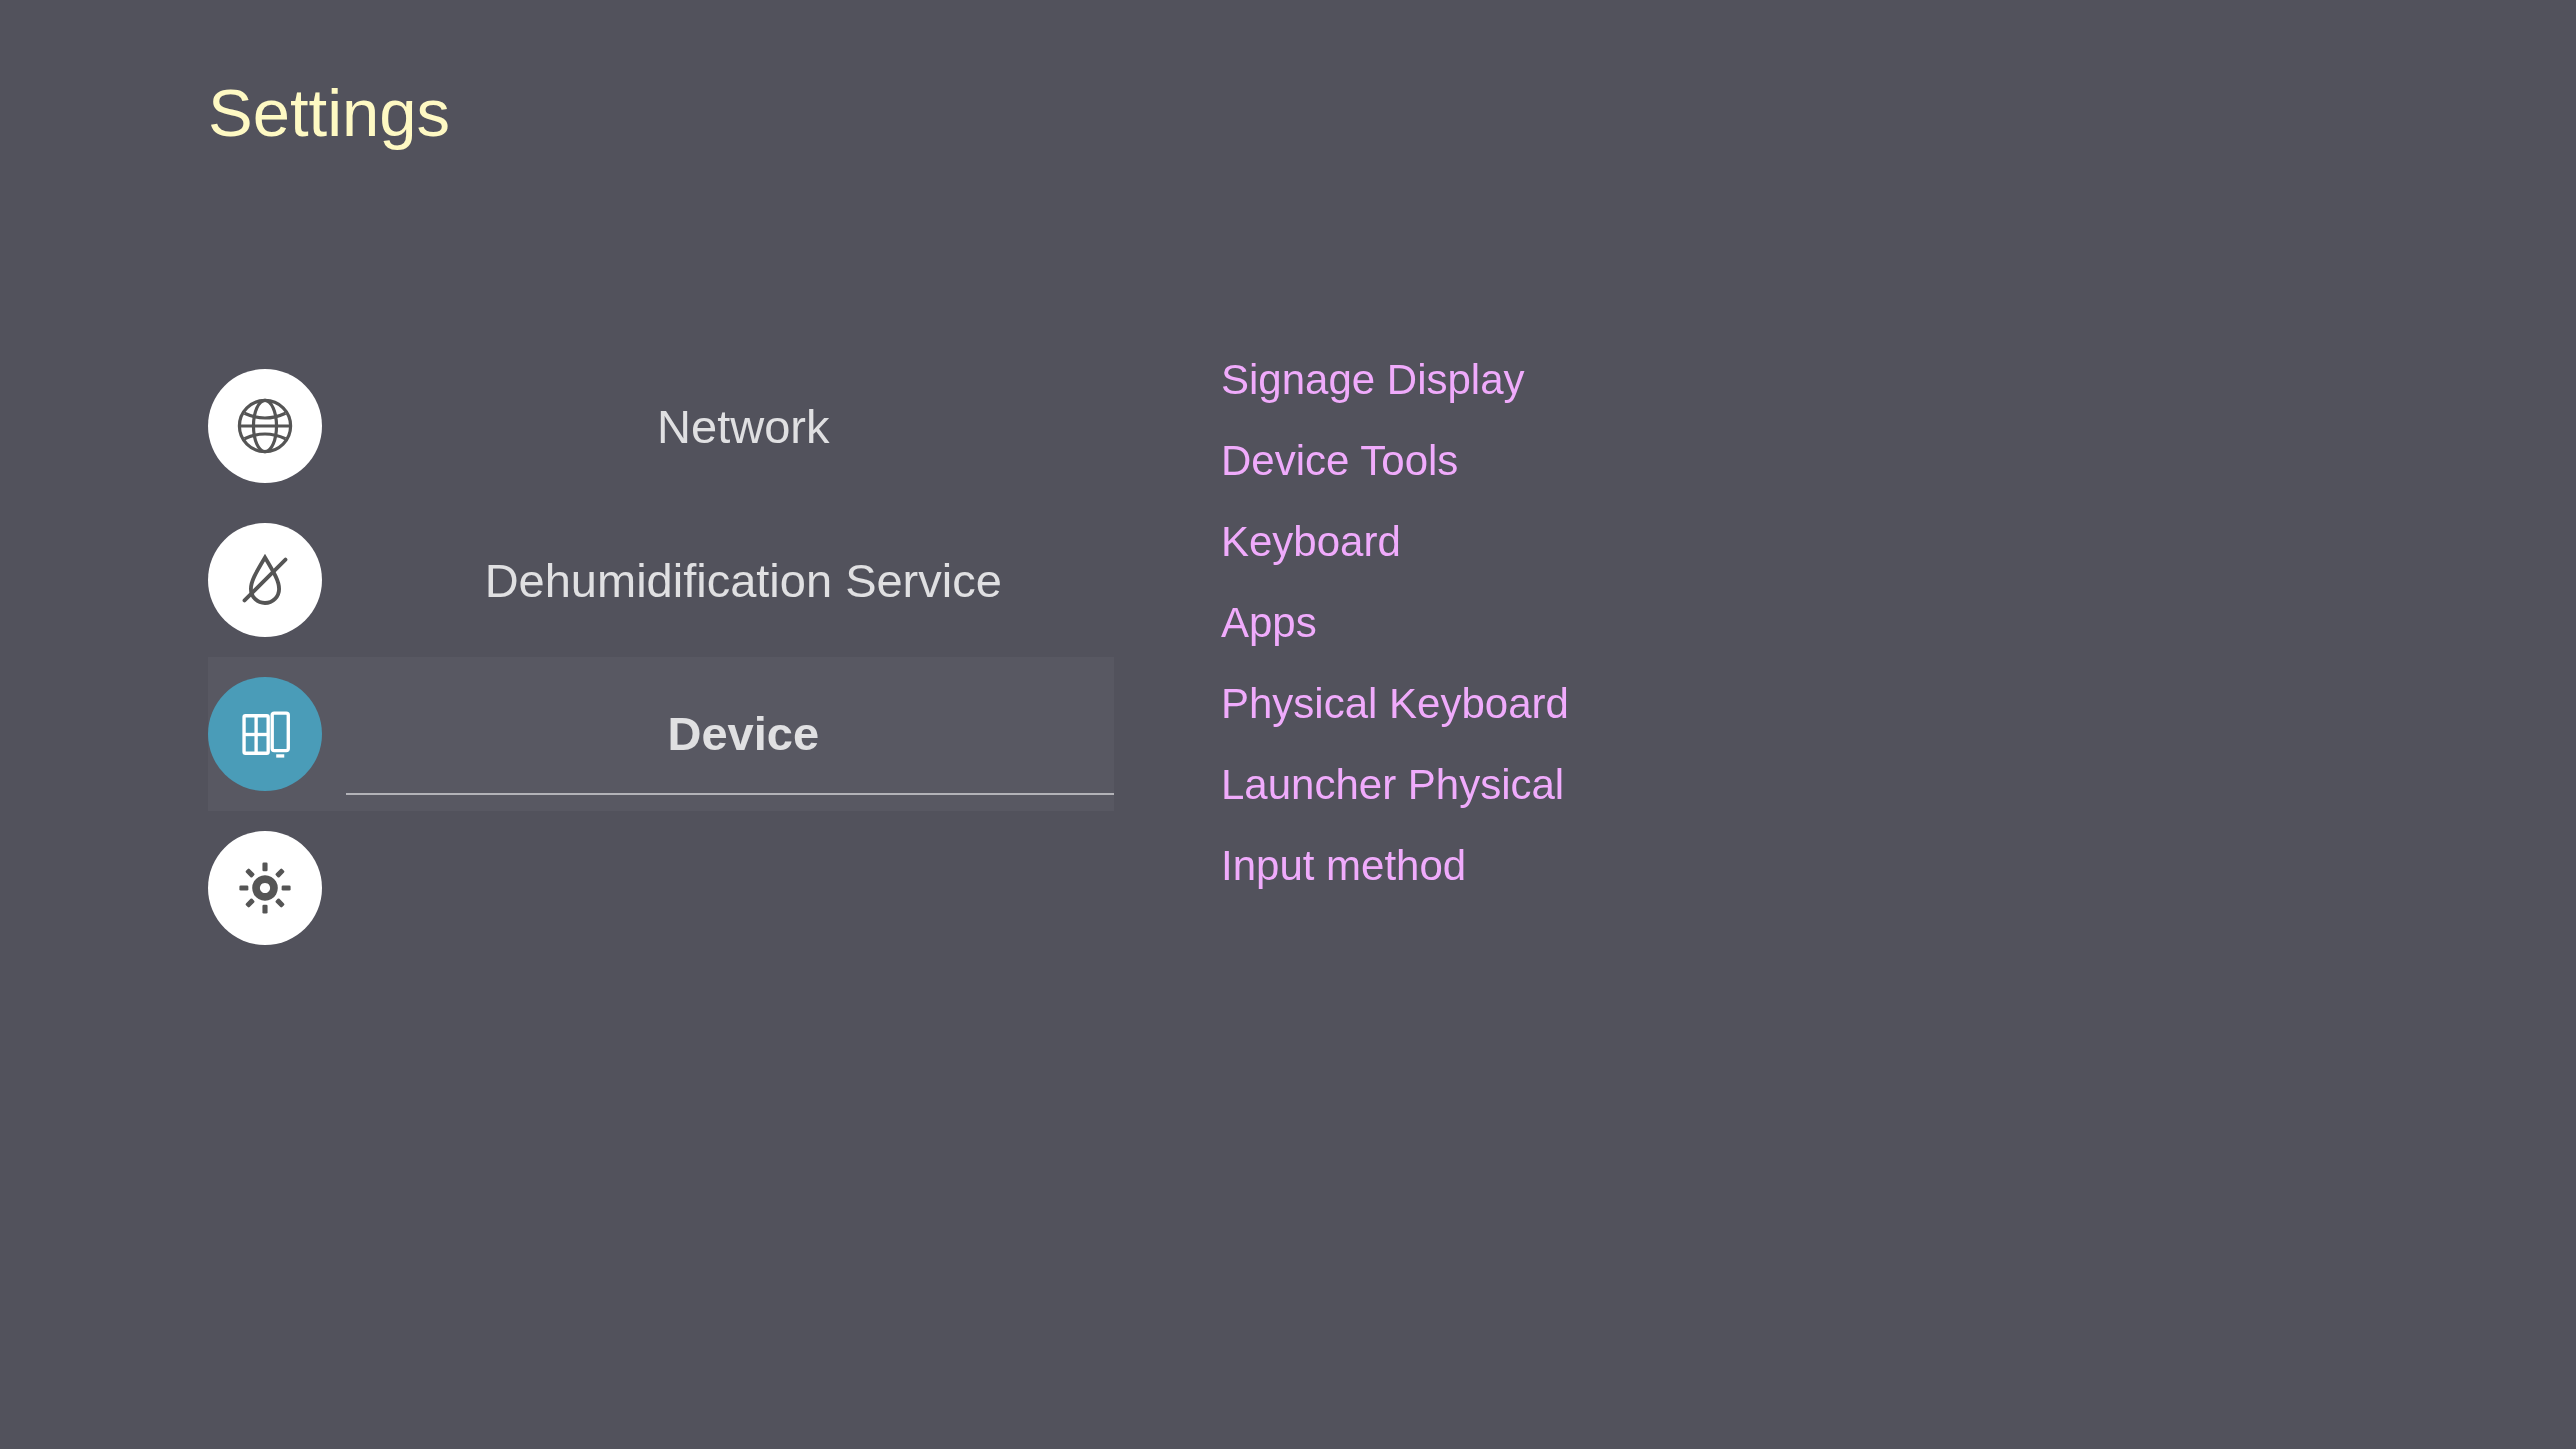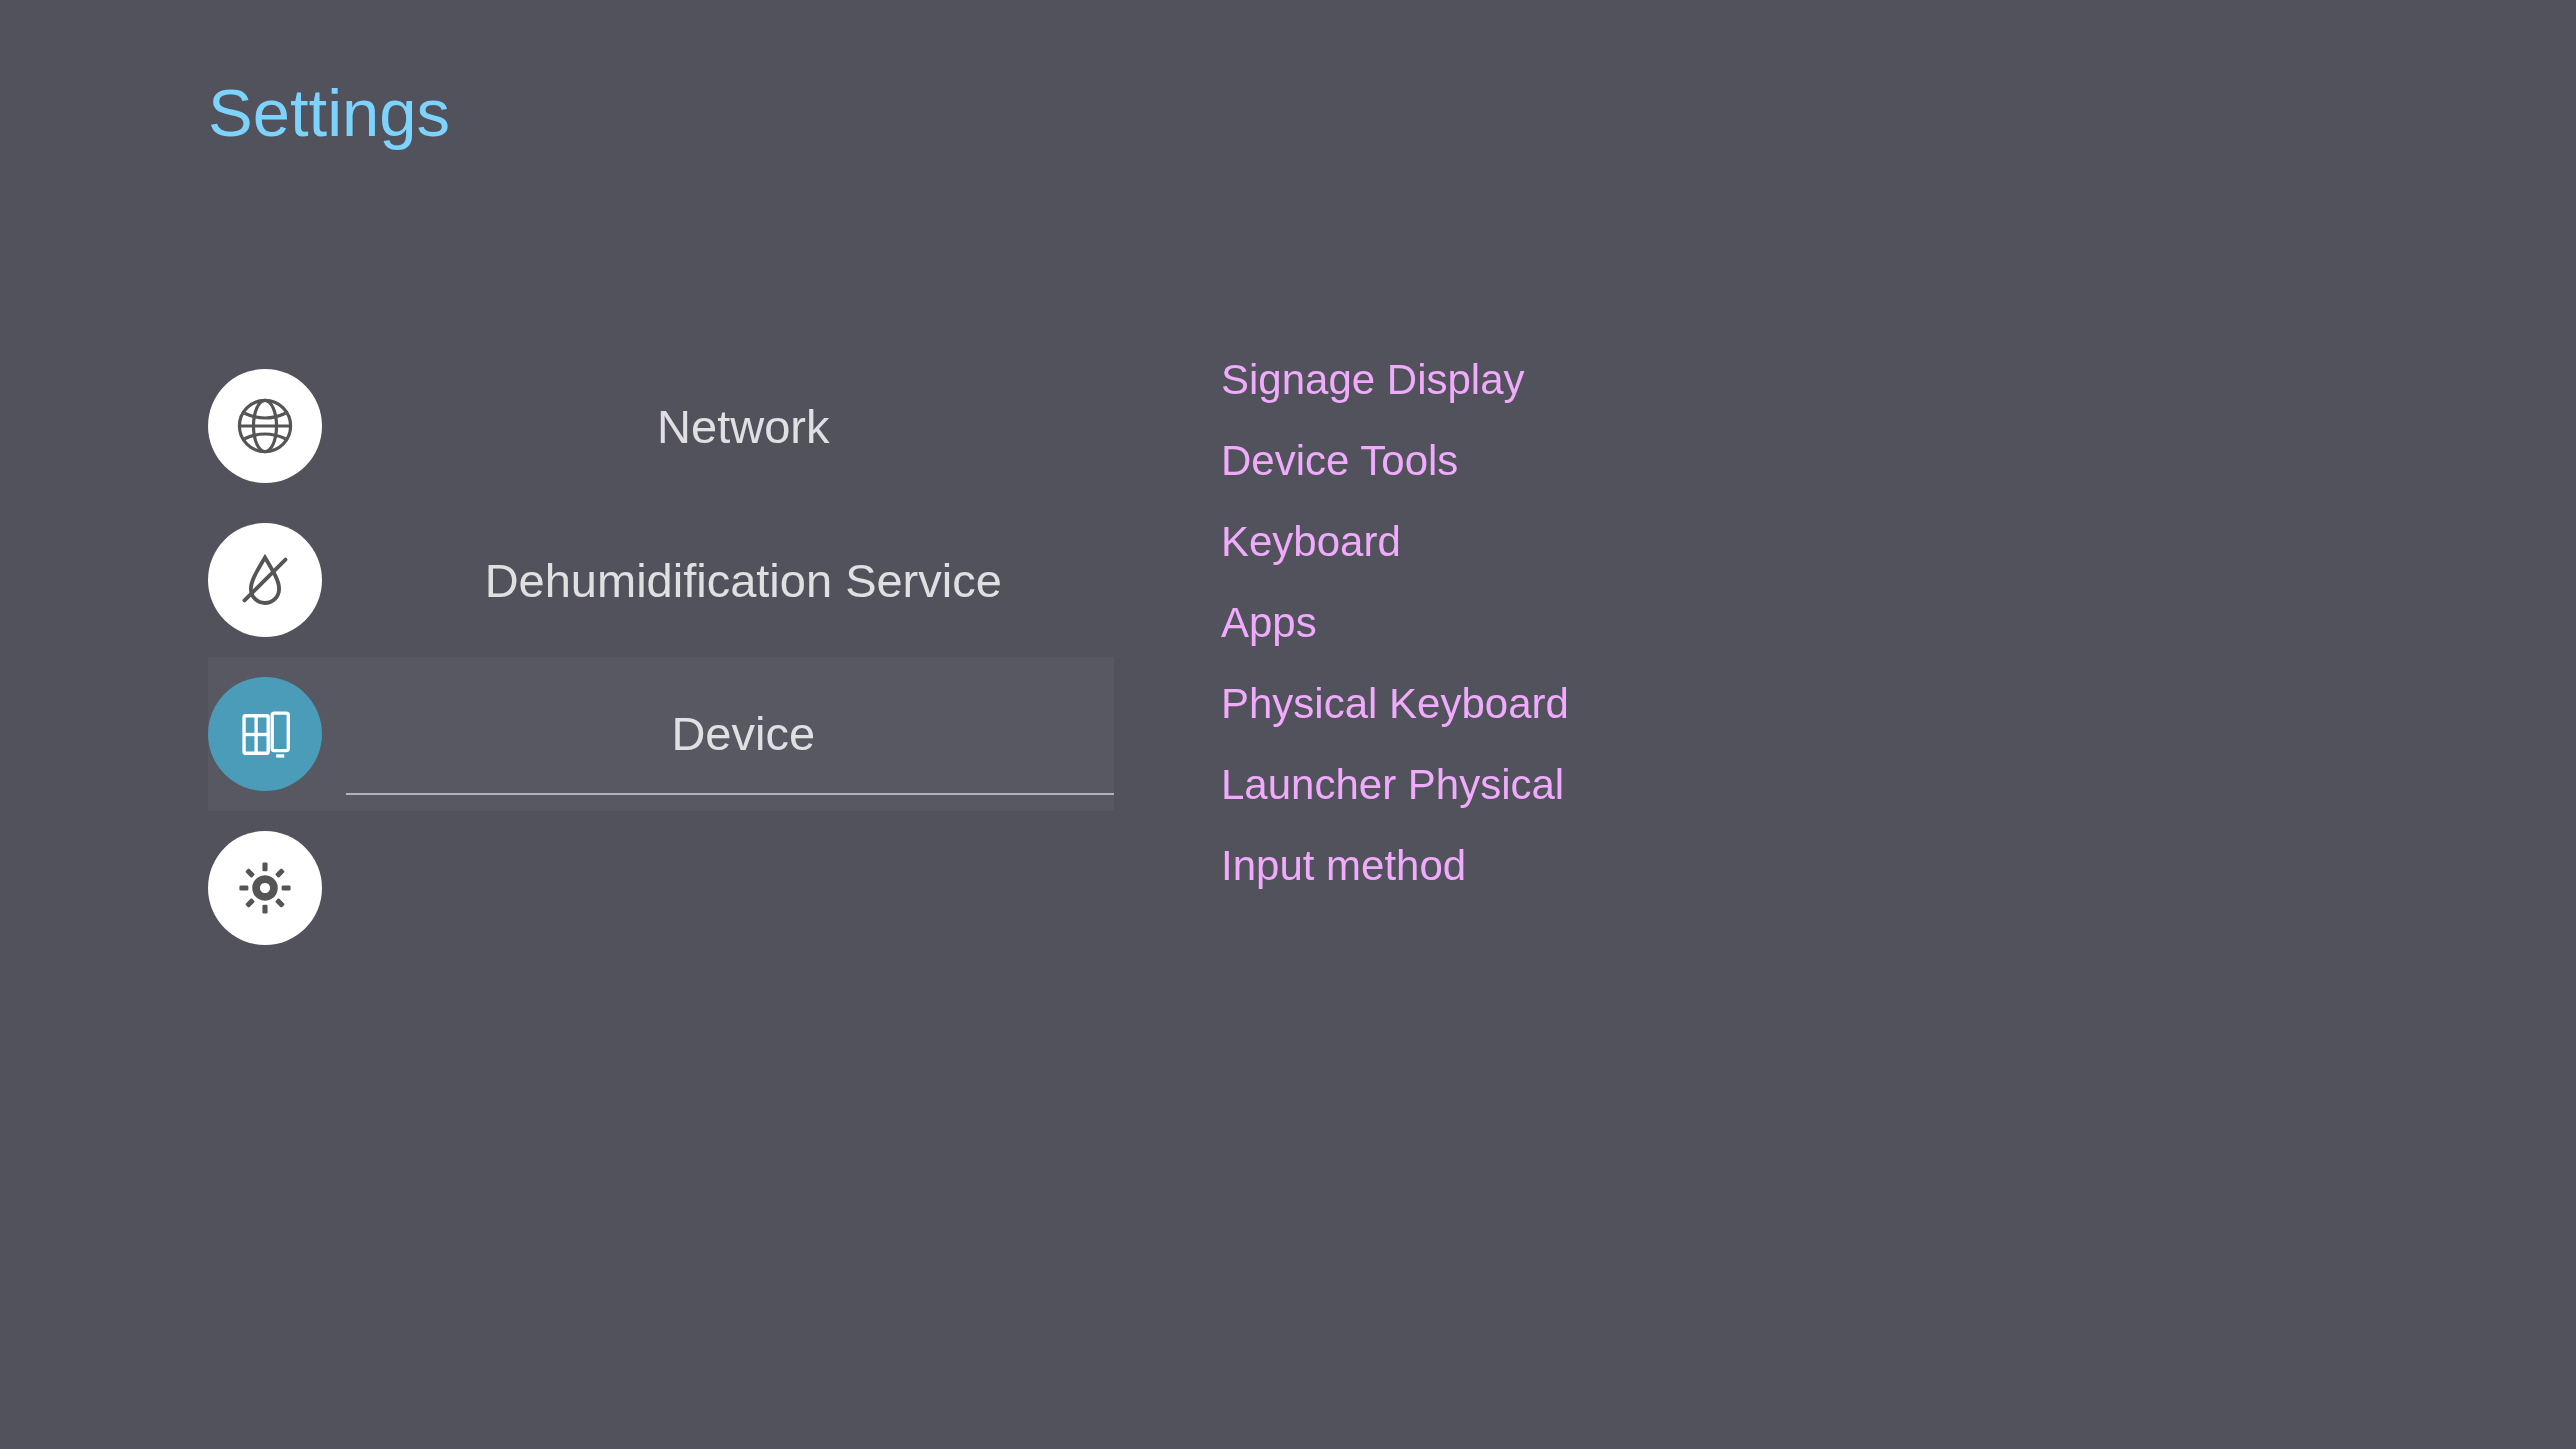--- a/index.html
+++ b/index.html
@@ -19,21 +19,21 @@
     width: 100%;
     height: 100%;
     position: relative;
   }
   .title {
     position: absolute;
     left: 208px;
     top: 74px;
     font-size: 67px;
     font-weight: 400;
-    color: #7dd3fc;
+    color: #fef9c3;
   }
   .sidebar {
     position: absolute;
     left: 208px;
     top: 349px;
     width: 906px;
   }
   .sidebar-item {
     display: flex;
     align-items: center;
@@ -53,20 +53,21 @@
   .sidebar-item.selected .icon-circle {
     background: #4a9cb8;
   }
   .sidebar-item .label {
     margin-left: 50px;
     font-size: 47px;
     color: #e0e0e2;
   }
   .sidebar-item.selected {
     background: rgba(255,255,255,0.04);
+    font-weight: bold;
   }
   .sidebar-item.selected .label-wrap {
     border-bottom: 2px solid rgba(255,255,255,0.55);
   }
   .sidebar-item .label-wrap {
     flex: 1;
     height: 121px;
     display: flex;
     align-items: center;
     margin-left: 23.5px;

